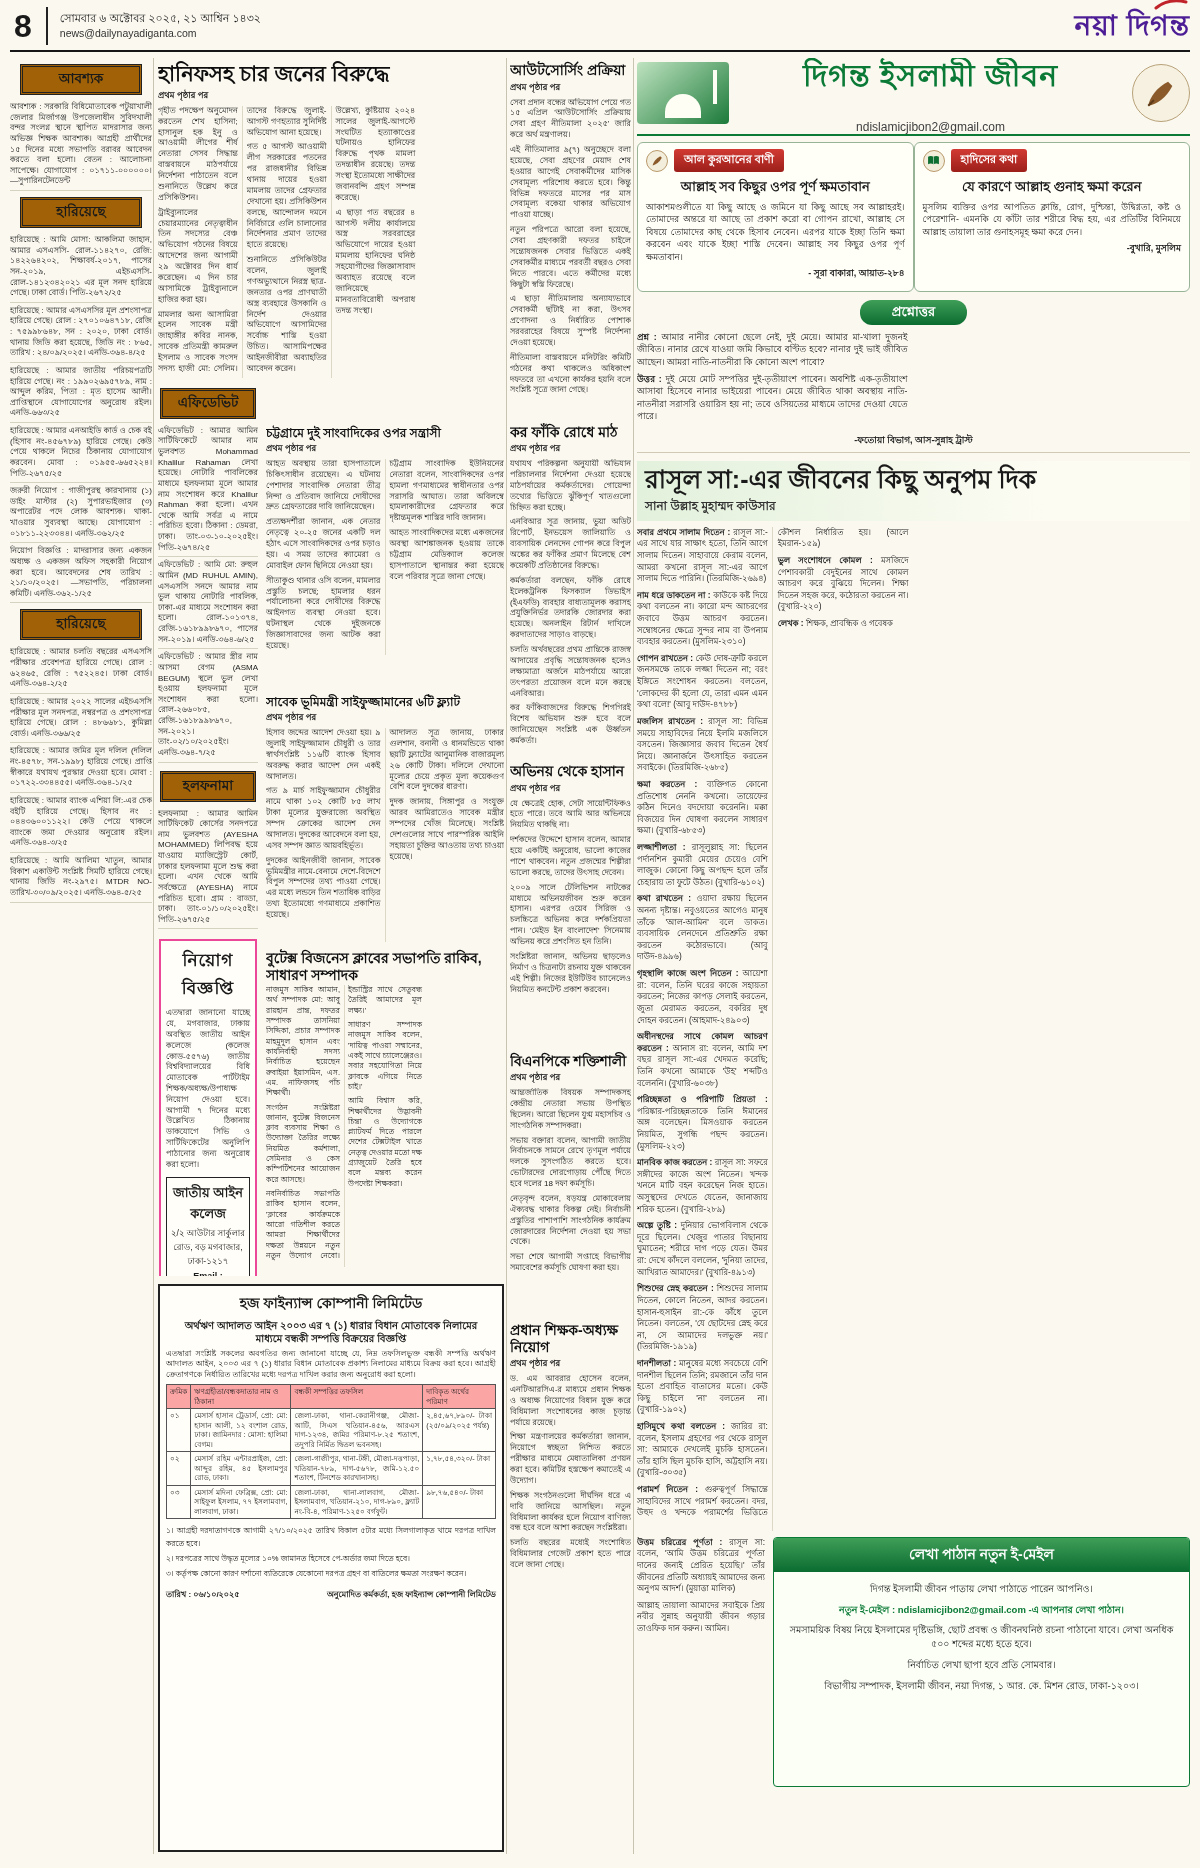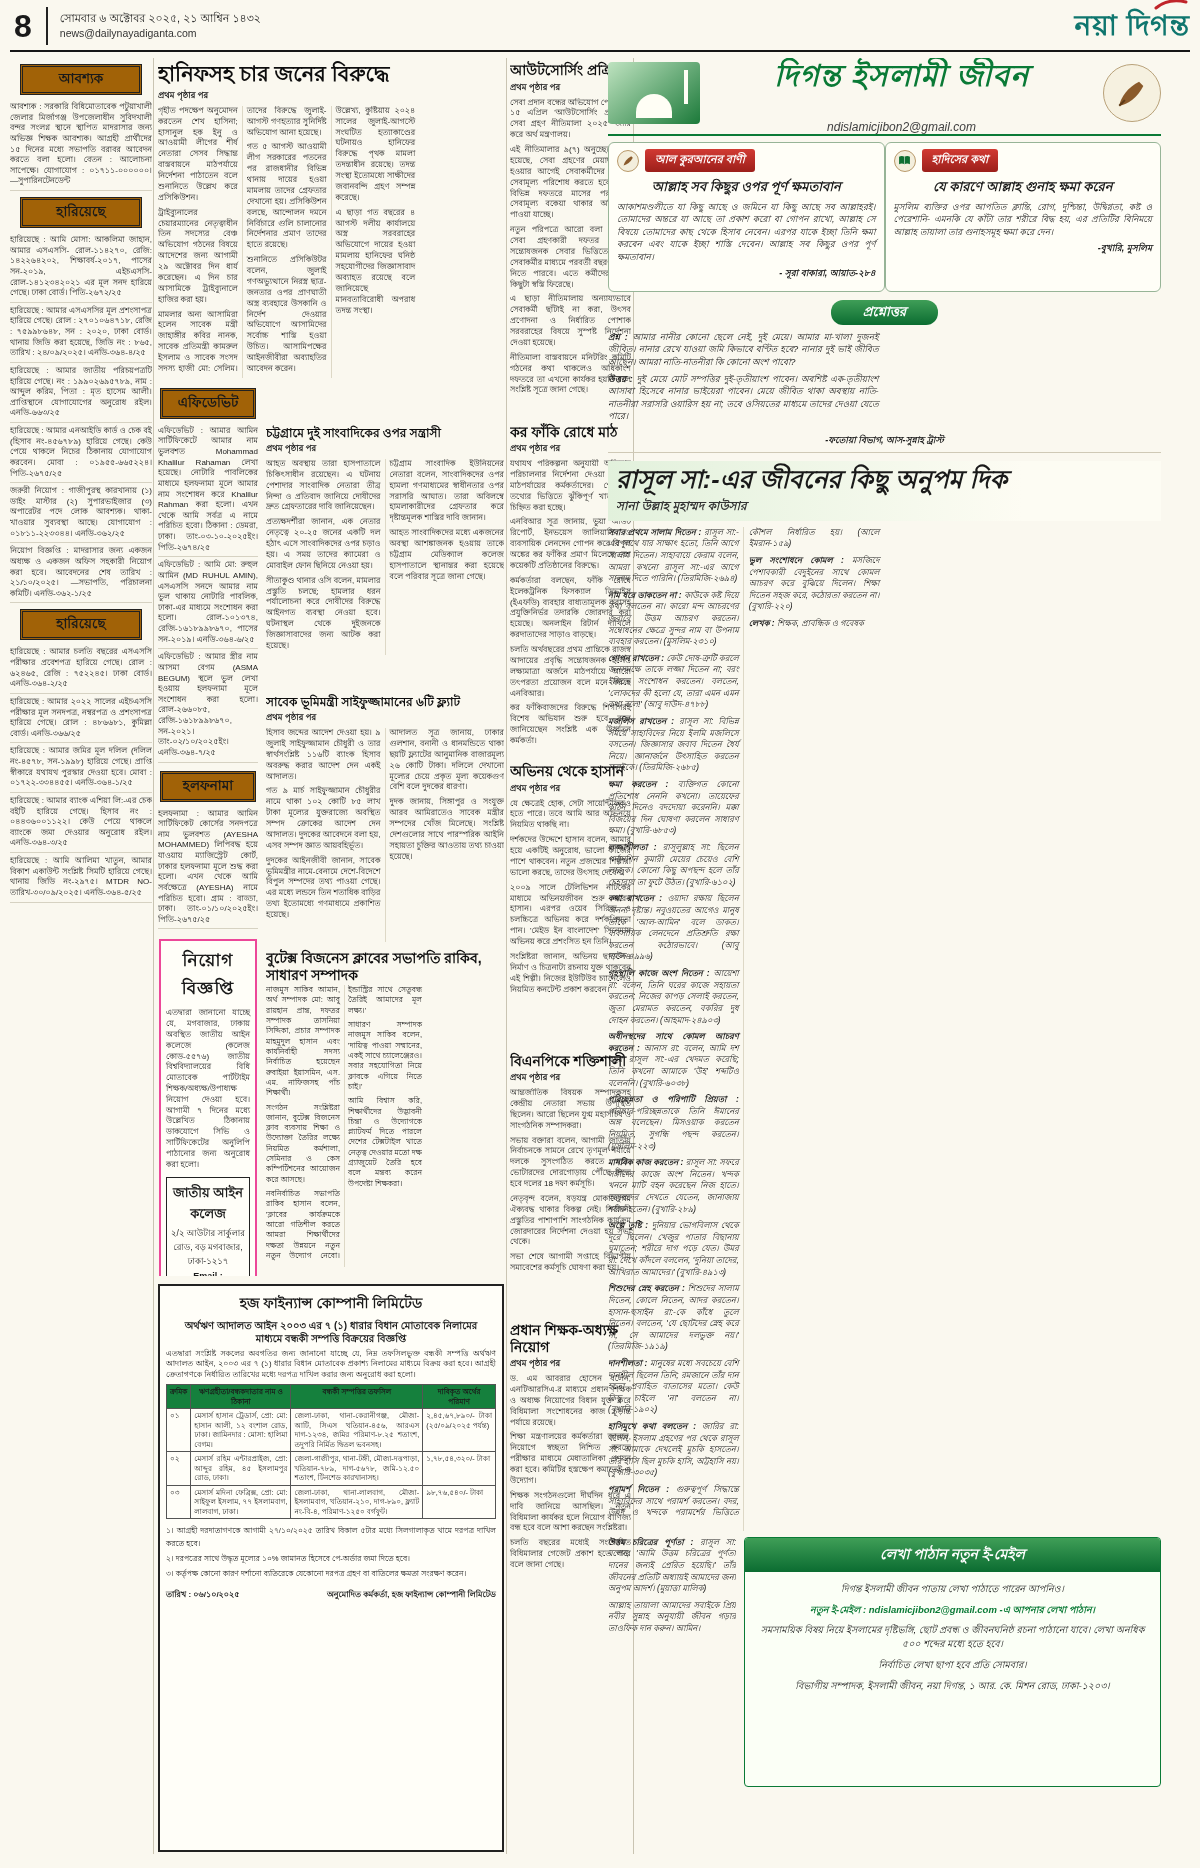--- a/index.html
+++ b/index.html
@@ -5,30 +5,30 @@
   *{margin:0;padding:0;box-sizing:border-box;}
   html,body{width:1200px;height:1868px;}
   body{position:relative;background:#faf8ef;color:#1a1a1a;font-family:"Liberation Sans",sans-serif;overflow:hidden;}
 
   
   #page-header{position:absolute;left:10px;top:4px;width:1180px;height:44px;display:flex;align-items:center;gap:12px;}
   .pagenum{font-size:32px;font-weight:bold;padding:0 14px 0 4px;border-right:2px solid #222;height:38px;display:flex;align-items:center;}
   .dateblock{font-size:11px;line-height:1.35;}
   .dateblock .email{font-size:10.5px;color:#333;}
   .hdr-spacer{flex:1;}
-  .logo{position:relative;font-size:28px;font-weight:bold;color:#0f766e;padding-top:2px;letter-spacing:1px;}
+  .logo{position:relative;font-size:28px;font-weight:bold;color:#4c1d95;padding-top:2px;letter-spacing:1px;}
   .logo svg{position:absolute;top:-4px;right:2px;}
   .top-rule{position:absolute;left:10px;right:10px;top:50px;height:2px;background:#161616;}
 
   
   .zone{position:absolute;top:58px;height:1796px;overflow:hidden;}
   #zone-left{left:10px;width:142px;}
   #zone-center{left:158px;width:346px;}
   #zone-col5{left:510px;width:121px;}
-  #zone-islam{left:608px;width:553px;font-style:italic;}
+  #zone-islam{left:637px;width:553px;}
   .vrule{position:absolute;top:58px;height:1796px;width:1px;background:#c9c4b2;}
 
   
   .sec-head{border:3px double #222;font-weight:bold;font-size:13.5px;text-align:center;padding:1px 4px;margin:6px 10px 4px;background:#a16207;}
   .ad-list .para{font-size:8px;line-height:1.33;text-align:justify;padding:3px 0;border-bottom:1px solid #d6d2c2;margin:0;}
 
   
   .hl{font-weight:bold;color:#0d0d0d;line-height:1.18;margin:4px 0 2px;}
   .hl-lg{font-size:21px;}
   .hl-md{font-size:12px;margin-top:40px;}
@@ -53,21 +53,21 @@
   .college-addr{font-size:8.5px;margin-top:2px;}
   .college-email{font-size:9px;font-weight:bold;margin-top:2px;}
 
   
   .notice{border:2px solid #222;margin-top:8px;padding:6px;height:568px;overflow:hidden;background:#fffef8;}
   .notice-org{text-align:center;font-size:14px;font-weight:bold;}
   .notice-title{text-align:center;font-size:10px;font-weight:bold;margin:3px 10px 4px;line-height:1.3;}
   .notice-intro{font-size:7.8px;text-align:justify;margin-bottom:4px;line-height:1.35;}
   .notice-table{width:100%;border-collapse:collapse;font-size:7.3px;line-height:1.3;}
   .notice-table td{border:1px solid #555;padding:2px 3px;vertical-align:top;text-align:justify;}
-  .notice-table tr:first-child td{background:#15803d;font-weight:bold;text-align:center;}
+  .notice-table tr:first-child td{background:#fca5a5;font-weight:normal;text-align:left;}
   .notice-conds{margin-top:5px;}
   .notice-conds .para{font-size:7.6px;margin:0 0 2px;text-align:justify;}
   .notice-foot{display:flex;justify-content:space-between;align-items:flex-end;font-size:8px;font-weight:bold;margin-top:8px;}
   .notice-sig{text-align:right;max-width:55%;}
 
   
   .islam-header{display:flex;align-items:center;gap:12px;border-bottom:2px solid #0a7a36;padding-bottom:6px;height:78px;}
   .mosque{width:92px;height:62px;flex:none;border-radius:4px;background:linear-gradient(140deg,#bfe3c0,#1c7a3a);position:relative;overflow:hidden;}
   .mosque::before{content:"";position:absolute;left:50%;transform:translateX(-50%);bottom:6px;width:36px;height:24px;background:#fffef5;border-radius:18px 18px 0 0;}
   .mosque::after{content:"";position:absolute;right:12px;top:8px;width:4px;height:34px;background:#fffef5;}

